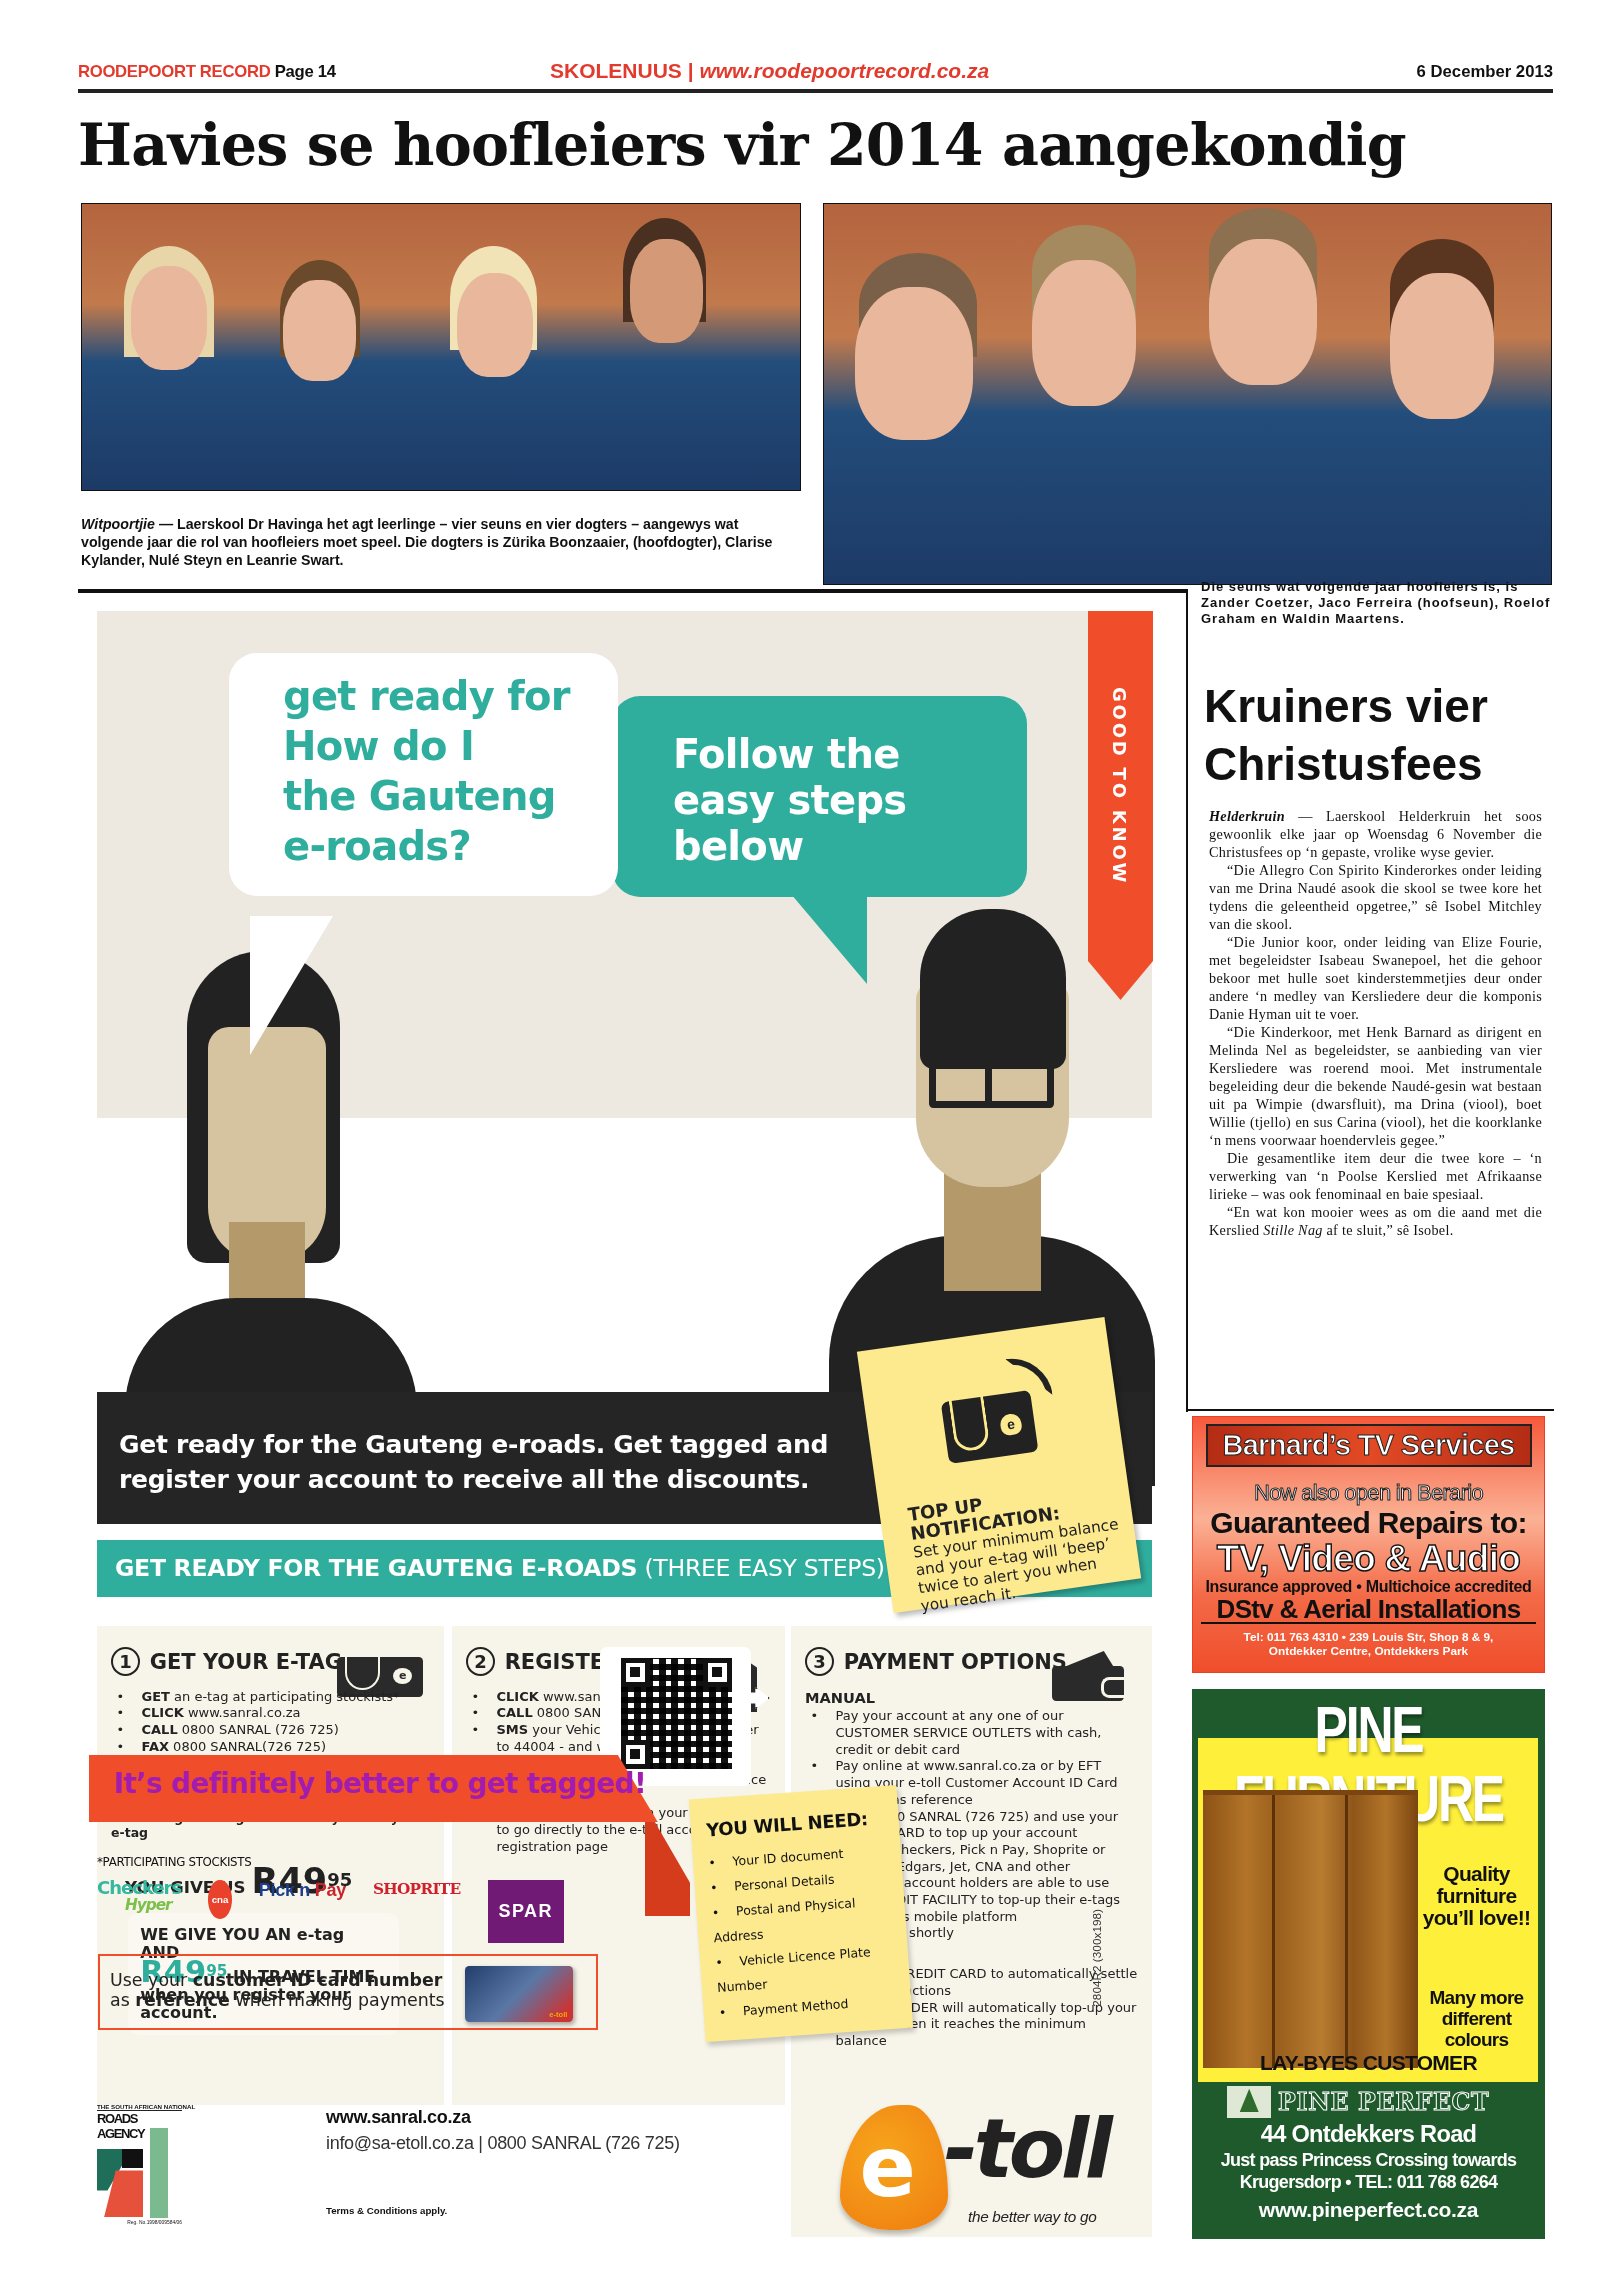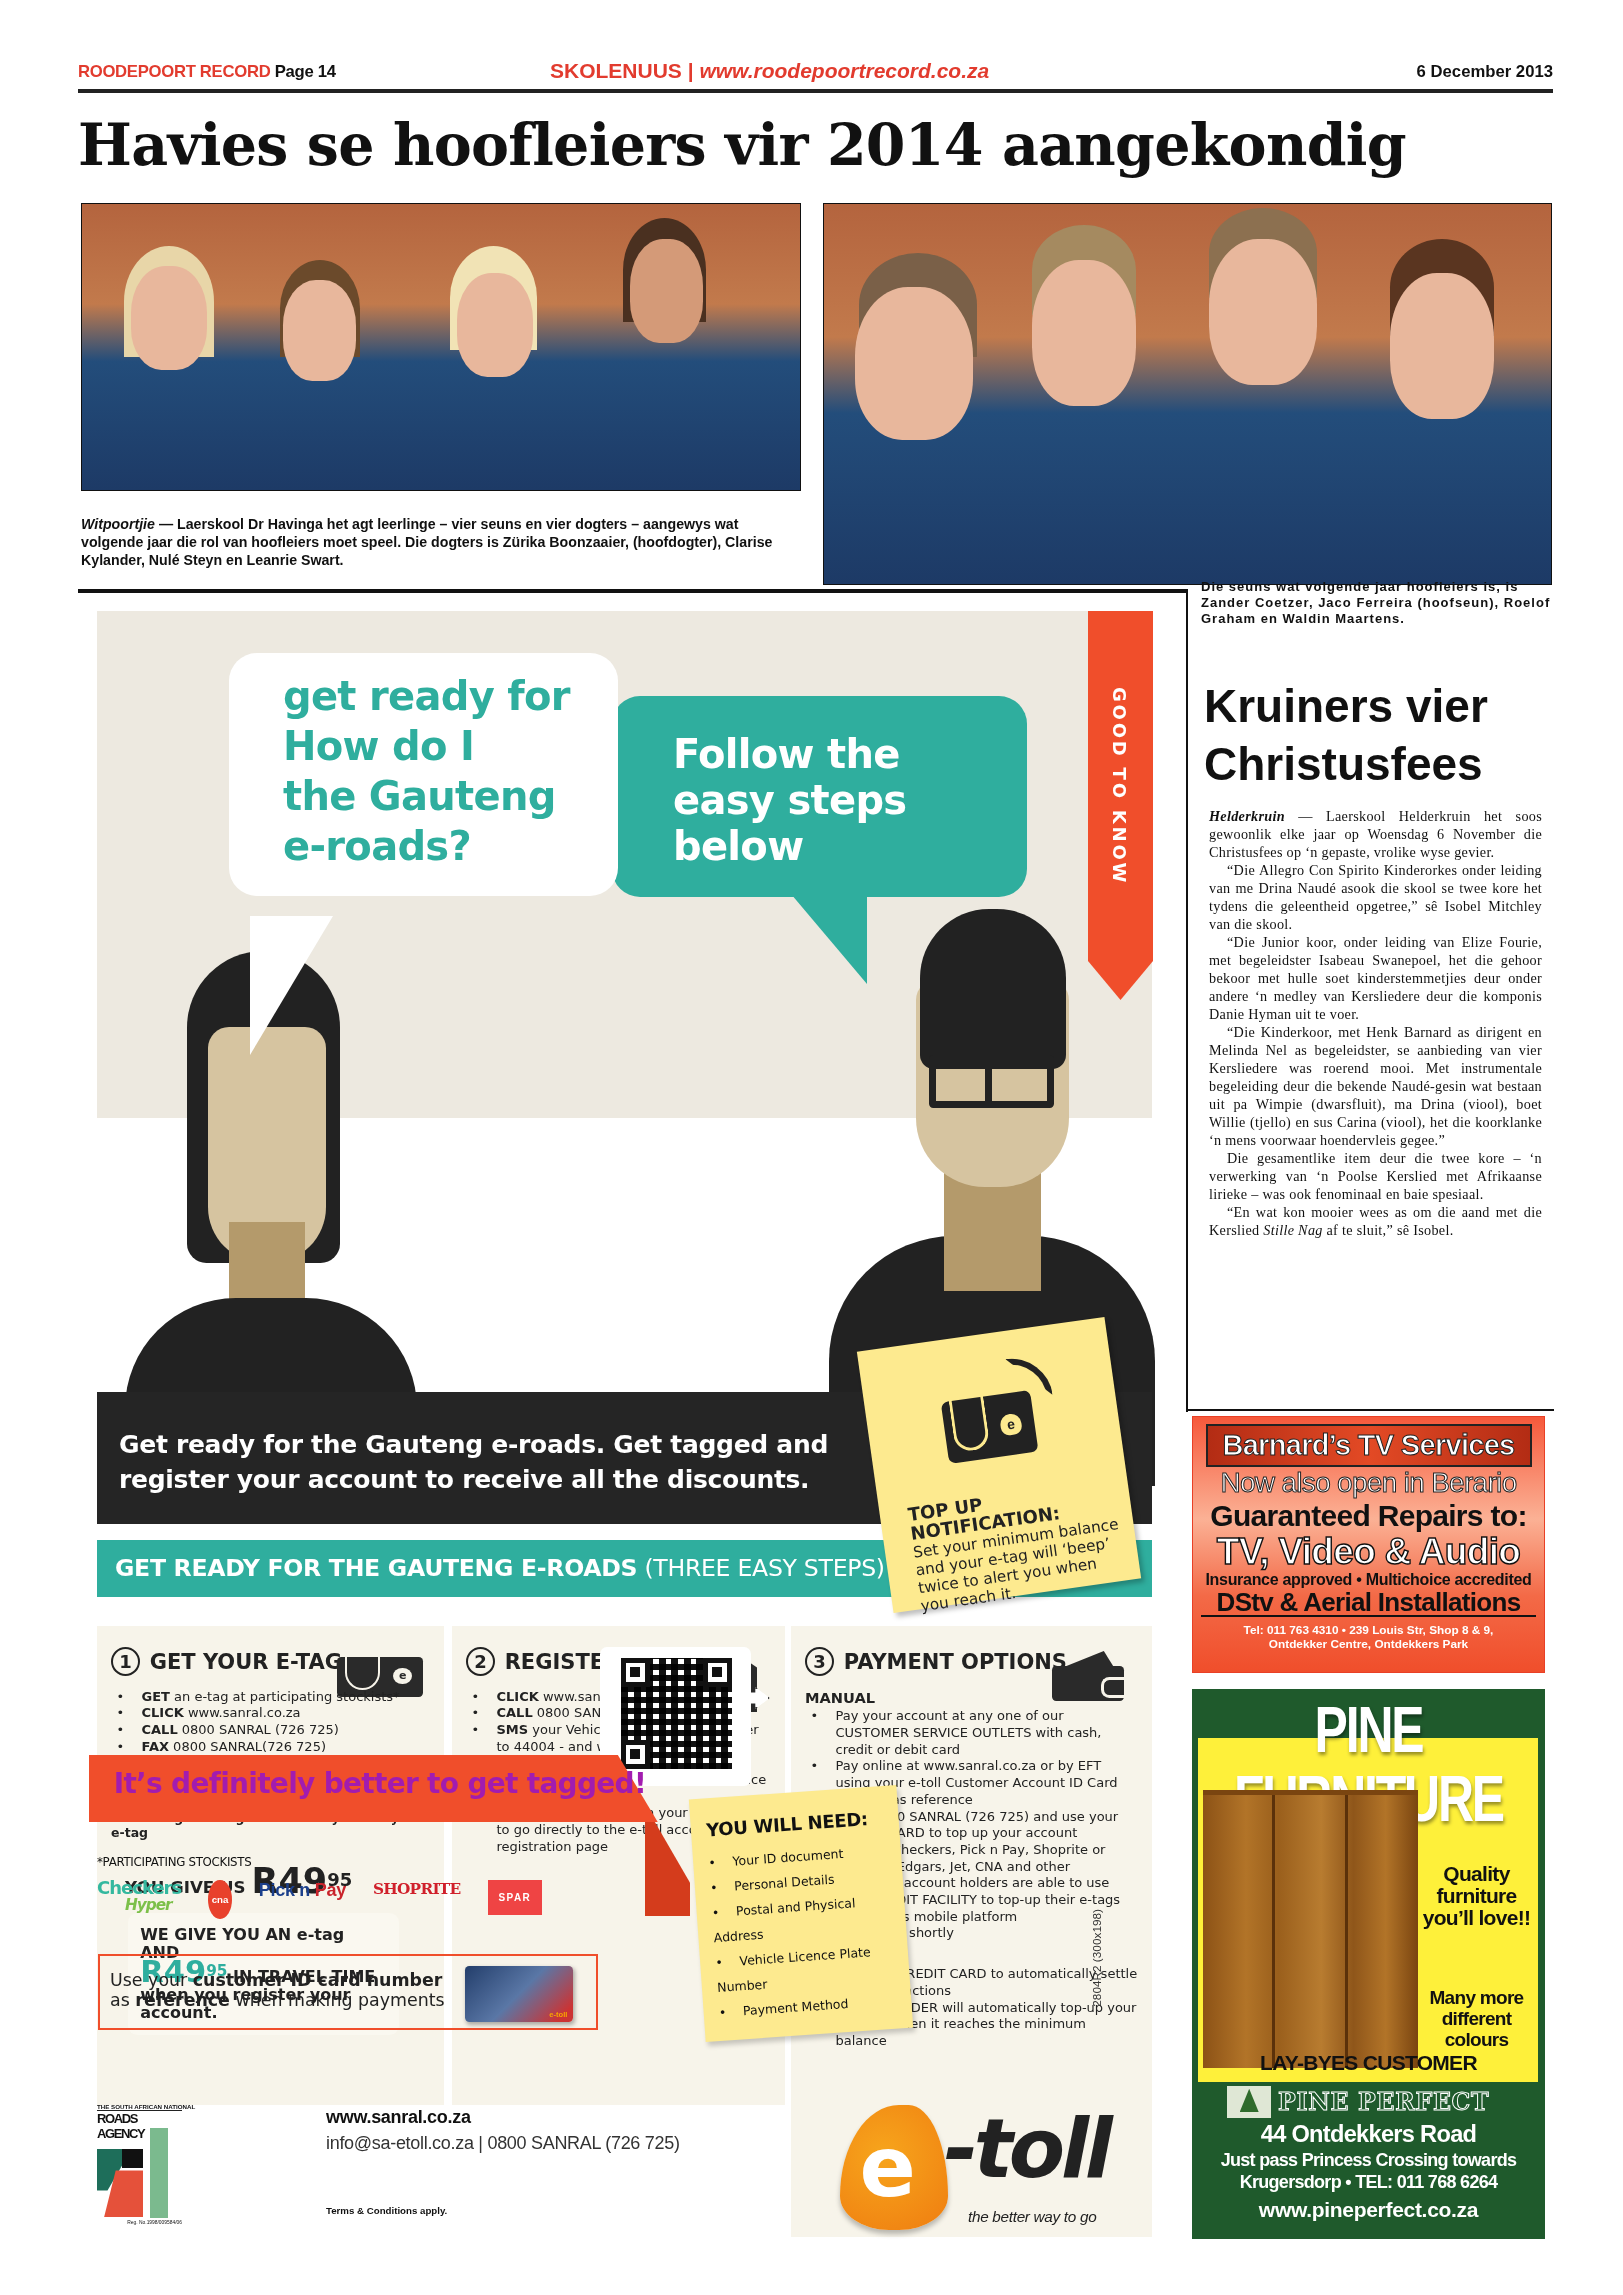--- a/index.html
+++ b/index.html
@@ -104,21 +104,21 @@
 .banner-fold{left:548px;top:1194px;width:45px;height:111px;background:#d43c1c;z-index:3;clip-path:polygon(0 0,100% 70%,100% 100%,0 100%)}
 .banner-text{left:16.7px;top:1156px;color:#a21caf;font-family:"DejaVu Sans",sans-serif;font-weight:bold;font-size:28px;z-index:5;letter-spacing:-0.7px}
 .stockists-title{left:0;top:1244px;font-family:"DejaVu Sans",sans-serif;font-size:11.8px;letter-spacing:-0.3px}
 .logos{left:0;top:1269px;width:569px;height:49px;display:flex;align-items:flex-start;gap:27px}
 .logo-checkers{color:#34b89f;font-weight:bold;font-size:18px;line-height:16.7px;letter-spacing:-1px;font-family:"DejaVu Sans",sans-serif}
 .logo-checkers span{display:block;color:#7cc04a;font-style:italic;font-size:15.3px;padding-left:28px}
 .logo-cna{width:23.6px;height:39px;background:#e8412c;border-radius:50%;color:#fff;font-weight:bold;font-size:9.7px;display:flex;align-items:center;justify-content:center}
 .logo-pnp{color:#1b3f8b;font-weight:bold;font-size:18px;letter-spacing:-0.3px}
 .logo-pnp em{color:#c9232b;font-style:normal}
 .logo-shoprite{color:#d0202b;font-family:"DejaVu Serif",serif;font-weight:bold;font-size:15.3px;letter-spacing:-0.7px}
-.logo-spar{background:#ef4444;color:#fff;padding:12px 11px;font-weight:bold;font-size:10px;letter-spacing:1.4px}
+.logo-spar{background:#701a75;color:#fff;padding:21px 11px;font-weight:bold;font-size:18px;letter-spacing:1.4px}
 .idcard-box{left:1.4px;top:1343px;width:500px;height:76px;border:2.1px solid #f04e2b;padding:15.3px 0 0 9.7px;font-family:"DejaVu Sans",sans-serif;font-size:17.4px;line-height:19.4px;color:#222}
 .idcard{left:368px;top:1355px;width:108px;height:56px;background:linear-gradient(135deg,#233e6b,#5a77a6 50%,#c33 90%);border-radius:4.2px;box-shadow:1.4px 2.1px 4.2px rgba(0,0,0,0.3)}
 .idcard span{position:absolute;right:5.6px;bottom:2.8px;font-size:7.6px;color:#f7a500;font-weight:bold}
 .sticky2{left:600px;top:1181px;width:208px;height:243px;background:#fdea8f;transform:rotate(-4deg);box-shadow:2.1px 4.2px 5.6px rgba(0,0,0,0.2);padding:21px 14px 0 15.3px;font-family:"DejaVu Sans",sans-serif;z-index:4}
 .sticky2 h4{font-size:18px;font-weight:bold;margin-bottom:9.7px;letter-spacing:-0.3px}
 .sticky2 ul{list-style:none;font-size:12.5px;line-height:25px}
 .sticky2 li::before{content:"•";margin-right:16.7px}
 .ad-code{left:993px;top:1298px;writing-mode:vertical-rl;transform:rotate(180deg);font-size:11.8px;color:#333}
 
 .sanral-logo{left:0;top:1492px;width:85px;height:119px}
@@ -134,21 +134,21 @@
 .contact2{left:229px;top:1522px;font-size:18px;color:#333;letter-spacing:-0.3px}
 .terms{left:229px;top:1594px;font-size:9.7px;font-weight:bold}
 .etoll-logo{left:743px;top:1494px;width:292px;height:132px}
 .etoll-logo .blob{position:absolute;left:0;top:0;width:108px;height:125px;background:radial-gradient(circle at 40% 40%,#f7a51c,#ef7d10);border-radius:60% 40% 50% 50% / 80% 80% 30% 30%;box-shadow:0 4.2px 5.6px rgba(0,0,0,0.25)}
 .etoll-logo .blob::after{content:"e";position:absolute;left:19.4px;top:14px;color:#fff;font-size:83px;font-weight:bold;font-family:"DejaVu Sans",sans-serif}
 .etoll-logo .word{position:absolute;left:104px;top:-4.2px;font-family:"DejaVu Sans",sans-serif;font-style:italic;font-weight:bold;font-size:82px;color:#222;letter-spacing:-4.2px}
 .etoll-logo .tag{position:absolute;left:128px;top:103px;font-style:italic;font-size:15.3px;color:#222;letter-spacing:-0.3px}
 
 .barnard{left:1192px;top:1416px;width:353px;height:257px;background:linear-gradient(180deg,#f6593b 0%,#fbb195 40%,#f36a47 70%,#f04e2b 100%);border:1.4px solid #e94026;text-align:center;font-family:"Liberation Sans",sans-serif}
 .barnard .hdr{margin:7px auto 0;width:326px;height:43px;border:2.1px solid #222;background:linear-gradient(90deg,#b32c14,#e34a25,#b32c14);color:#fff;font-weight:bold;font-size:29px;line-height:39px;letter-spacing:-0.7px;-webkit-text-stroke:1px #222}
-.barnard .l2{font-size:28px;color:#fff;-webkit-text-stroke:1px #222;margin-top:0;letter-spacing:-0.7px}
+.barnard .l2{font-size:22px;color:#fff;-webkit-text-stroke:1px #222;margin-top:13px;letter-spacing:-0.7px}
 .barnard .l3{font-size:30px;font-weight:bold;color:#111;line-height:33px;letter-spacing:-0.7px}
 .barnard .l4{font-size:37px;font-weight:bold;color:#fff;-webkit-text-stroke:1.4px #111;line-height:39px;letter-spacing:-0.7px}
 .barnard .l5{font-size:16px;font-weight:bold;color:#111;letter-spacing:-0.3px}
 .barnard .l6{font-size:26px;font-weight:bold;color:#111;line-height:26px;letter-spacing:-0.7px;border-bottom:2.8px solid #111;margin:0 8.3px}
 .barnard .l7{font-size:11.8px;font-weight:bold;color:#fff;line-height:14px;margin-top:5.6px}
 
 .pine{left:1192px;top:1689px;width:353px;height:550px;background:#1f5a2c}
 .pine .yellow{position:absolute;left:5.6px;top:49px;width:340px;height:344px;background:#fef03a}
 .pine .title{position:absolute;left:0;top:7px;width:353px;text-align:center;color:#fff;font-weight:bold;font-size:64px;letter-spacing:-2.8px;font-family:"Liberation Sans",sans-serif;transform:scaleX(0.78);line-height:69px;text-shadow:1.4px 2.8px 4.2px rgba(0,0,0,0.4)}
 .pine .wardrobe{position:absolute;left:11px;top:101px;width:215px;height:278px;background:linear-gradient(90deg,#8c5216,#b27428 20%,#9a5f1c 35%,#b87c30 55%,#8f561a 70%,#b27428 85%,#7a4510);border-top:5.6px solid #7a4510}

